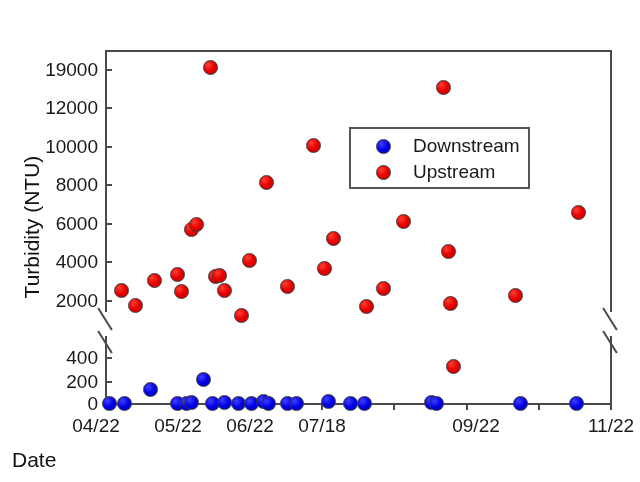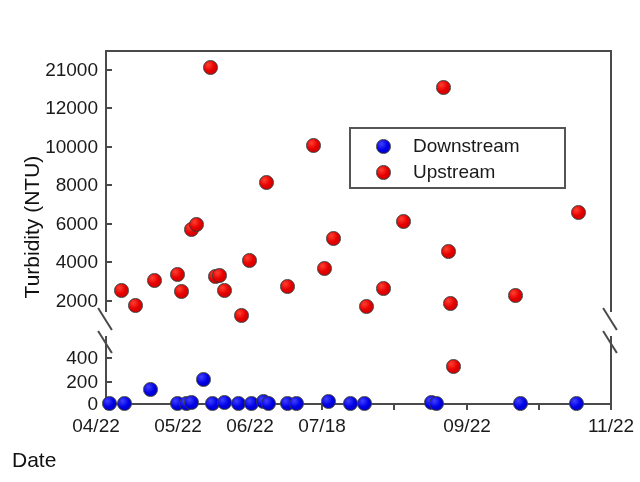--- a/index.html
+++ b/index.html
@@ -43,21 +43,21 @@
        text-align:left;font-size:21px;color:#111;}
 
   
   .pt{position:absolute;width:15px;height:15px;border-radius:50%;
       margin-left:-7.5px;margin-top:-7.5px;
       border:1px solid #3a3a3a;box-sizing:border-box;}
   .pt.up{background:radial-gradient(circle at 34% 30%, #ff4030 0%, #e60000 48%, #c40000 100%);}
   .pt.down{background:radial-gradient(circle at 34% 30%, #4040ff 0%, #0000e6 50%, #0000b4 100%);}
 
   
-  #legend{position:absolute;left:349px;top:127px;width:217px;height:62px;
+  #legend{position:absolute;left:349px;top:127px;width:181px;height:62px;
           border:2px solid #555;background:#fff;box-sizing:border-box;}
   .legend-row{position:absolute;left:0;width:181px;height:26px;}
   .legend-swatch{position:absolute;left:25px;top:6px;width:15px;height:15px;
           border-radius:50%;border:1px solid #3a3a3a;box-sizing:border-box;}
   .legend-text{position:absolute;left:62px;top:2px;font-size:19px;
           line-height:21px;white-space:nowrap;color:#1a1a1a;}
 </style>
 </head>
 <body>
 
@@ -86,21 +86,21 @@
   <div class="ytick" style="left:105px;top:184px;"></div>
   <div class="ytick" style="left:105px;top:223px;"></div>
   <div class="ytick" style="left:105px;top:261px;"></div>
   <div class="ytick" style="left:105px;top:300px;"></div>
 
   <div class="ytick" style="left:105px;top:357px;"></div>
   <div class="ytick" style="left:105px;top:381px;"></div>
   <div class="ytick" style="left:105px;top:403px;"></div>
 
   <div class="ylab-wrap" style="top:60px;">
-      <span class="ylabel">21000</span>
+      <span class="ylabel">19000</span>
     </div>
   <div class="ylab-wrap" style="top:98px;">
       <span class="ylabel">12000</span>
     </div>
   <div class="ylab-wrap" style="top:137px;">
       <span class="ylabel">10000</span>
     </div>
   <div class="ylab-wrap" style="top:175px;">
       <span class="ylabel">8000</span>
     </div>
@@ -129,21 +129,21 @@
   <div class="xtick" style="left:321px;top:403px;"></div>
   <div class="xtick" style="left:393px;top:403px;"></div>
   <div class="xtick" style="left:466px;top:403px;"></div>
   <div class="xtick" style="left:538px;top:403px;"></div>
   <div class="xtick" style="left:610px;top:403px;"></div>
 
   <div class="xlabel" style="left:56px;top:416px;">04/22</div>
   <div class="xlabel" style="left:138px;top:416px;">05/22</div>
   <div class="xlabel" style="left:210px;top:416px;">06/22</div>
   <div class="xlabel" style="left:282px;top:416px;">07/18</div>
-  <div class="xlabel" style="left:427px;top:416px;">09/22</div>
+  <div class="xlabel" style="left:436px;top:416px;">09/22</div>
   <div class="xlabel" style="left:571px;top:416px;">11/22</div>
 
   <div id="y-axis-title">Turbidity (NTU)</div>
   <div id="x-axis-title">Date</div>
 
   <div id="points-layer">
       <div class="pt up" style="left: 121.6px; top: 290.4px;"></div>
       <div class="pt up" style="left: 135.9px; top: 305.8px;"></div>
       <div class="pt up" style="left: 154.9px; top: 280.8px;"></div>
       <div class="pt up" style="left: 177.2px; top: 274px;"></div>

